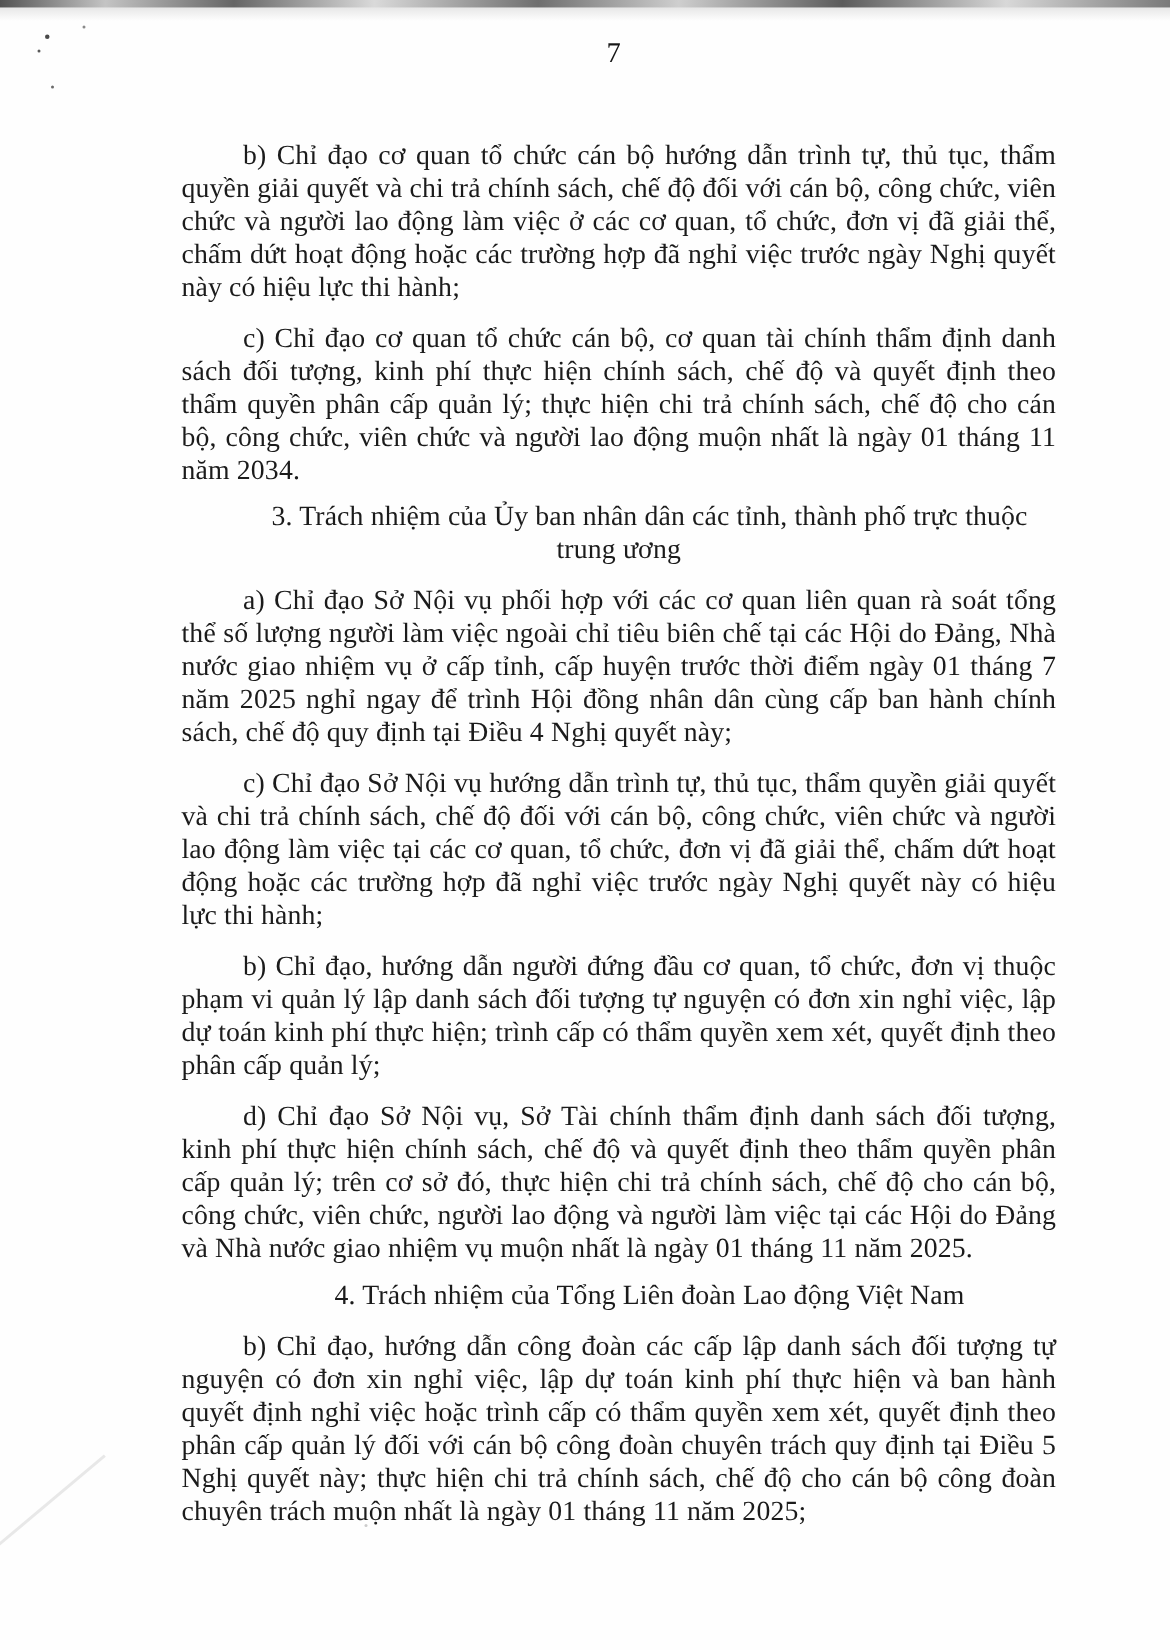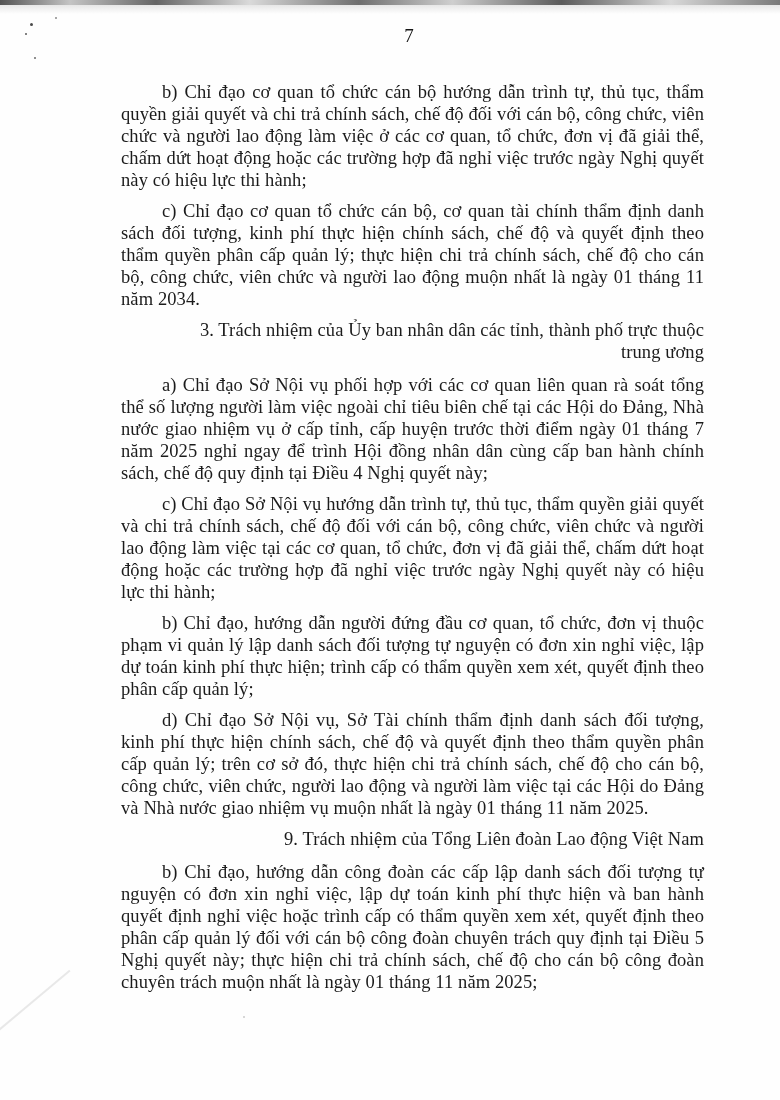--- a/index.html
+++ b/index.html
@@ -69,27 +69,27 @@
     position: absolute;
     left: 121px;
     top: 81px;
     width: 583px;
     font-size: 18.5px;
     line-height: 22px;
     text-align: justify;
     letter-spacing: 0.1px;
   }
   .para {
-    margin: 0 0 9px 0;
+    margin: 12px 0 9px 0;
     text-indent: 41px;
   }
   .heading {
     margin: 4px 0 11px 0;
     text-indent: 41px;
-    text-align: right;
+    text-align: center;
   }
 </style>
 </head>
 <body>
 
 <div class="page">
 
   <div class="scan-top-edge"></div>
   <div class="speck s1"></div>
   <div class="speck s2"></div>
@@ -101,17 +101,17 @@
   <div class="page-number">7</div>
 
   <div class="content">
     <p class="para">b) Chỉ đạo cơ quan tổ chức cán bộ hướng dẫn trình tự, thủ tục, thẩm quyền giải quyết và chi trả chính sách, chế độ đối với cán bộ, công chức, viên chức và người lao động làm việc ở các cơ quan, tổ chức, đơn vị đã giải thể, chấm dứt hoạt động hoặc các trường hợp đã nghỉ việc trước ngày Nghị quyết này có hiệu lực thi hành;</p>
     <p class="para">c) Chỉ đạo cơ quan tổ chức cán bộ, cơ quan tài chính thẩm định danh sách đối tượng, kinh phí thực hiện chính sách, chế độ và quyết định theo thẩm quyền phân cấp quản lý; thực hiện chi trả chính sách, chế độ cho cán bộ, công chức, viên chức và người lao động muộn nhất là ngày 01 tháng 11 năm 2034.</p>
     <p class="heading">3. Trách nhiệm của Ủy ban nhân dân các tỉnh, thành phố trực thuộc trung ương</p>
     <p class="para">a) Chỉ đạo Sở Nội vụ phối hợp với các cơ quan liên quan rà soát tổng thể số lượng người làm việc ngoài chỉ tiêu biên chế tại các Hội do Đảng, Nhà nước giao nhiệm vụ ở cấp tỉnh, cấp huyện trước thời điểm ngày 01 tháng 7 năm 2025 nghỉ ngay để trình Hội đồng nhân dân cùng cấp ban hành chính sách, chế độ quy định tại Điều 4 Nghị quyết này;</p>
     <p class="para">c) Chỉ đạo Sở Nội vụ hướng dẫn trình tự, thủ tục, thẩm quyền giải quyết và chi trả chính sách, chế độ đối với cán bộ, công chức, viên chức và người lao động làm việc tại các cơ quan, tổ chức, đơn vị đã giải thể, chấm dứt hoạt động hoặc các trường hợp đã nghỉ việc trước ngày Nghị quyết này có hiệu lực thi hành;</p>
     <p class="para">b) Chỉ đạo, hướng dẫn người đứng đầu cơ quan, tổ chức, đơn vị thuộc phạm vi quản lý lập danh sách đối tượng tự nguyện có đơn xin nghỉ việc, lập dự toán kinh phí thực hiện; trình cấp có thẩm quyền xem xét, quyết định theo phân cấp quản lý;</p>
     <p class="para">d) Chỉ đạo Sở Nội vụ, Sở Tài chính thẩm định danh sách đối tượng, kinh phí thực hiện chính sách, chế độ và quyết định theo thẩm quyền phân cấp quản lý; trên cơ sở đó, thực hiện chi trả chính sách, chế độ cho cán bộ, công chức, viên chức, người lao động và người làm việc tại các Hội do Đảng và Nhà nước giao nhiệm vụ muộn nhất là ngày 01 tháng 11 năm 2025.</p>
-    <p class="heading">9. Trách nhiệm của Tổng Liên đoàn Lao động Việt Nam</p>
+    <p class="heading">4. Trách nhiệm của Tổng Liên đoàn Lao động Việt Nam</p>
     <p class="para">b) Chỉ đạo, hướng dẫn công đoàn các cấp lập danh sách đối tượng tự nguyện có đơn xin nghỉ việc, lập dự toán kinh phí thực hiện và ban hành quyết định nghỉ việc hoặc trình cấp có thẩm quyền xem xét, quyết định theo phân cấp quản lý đối với cán bộ công đoàn chuyên trách quy định tại Điều 5 Nghị quyết này; thực hiện chi trả chính sách, chế độ cho cán bộ công đoàn chuyên trách muộn nhất là ngày 01 tháng 11 năm 2025;</p>
   </div>
 
 </div>
 
 </body></html>

